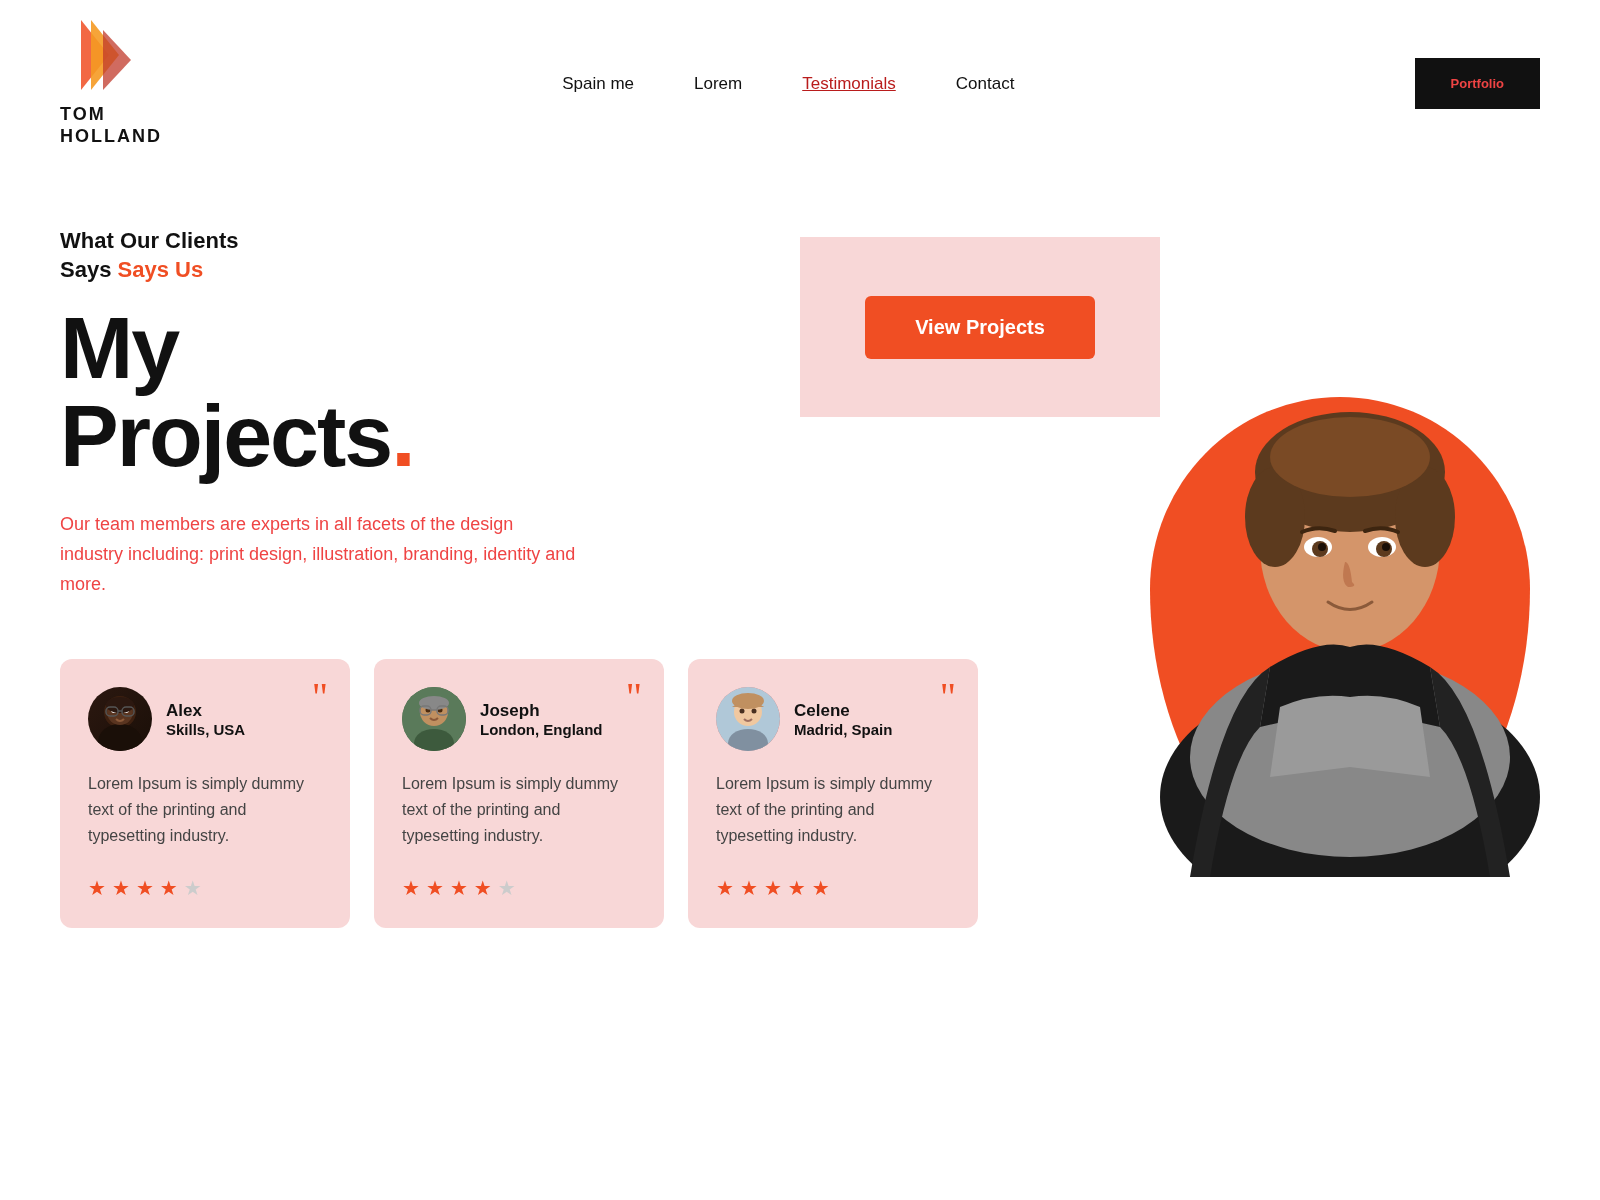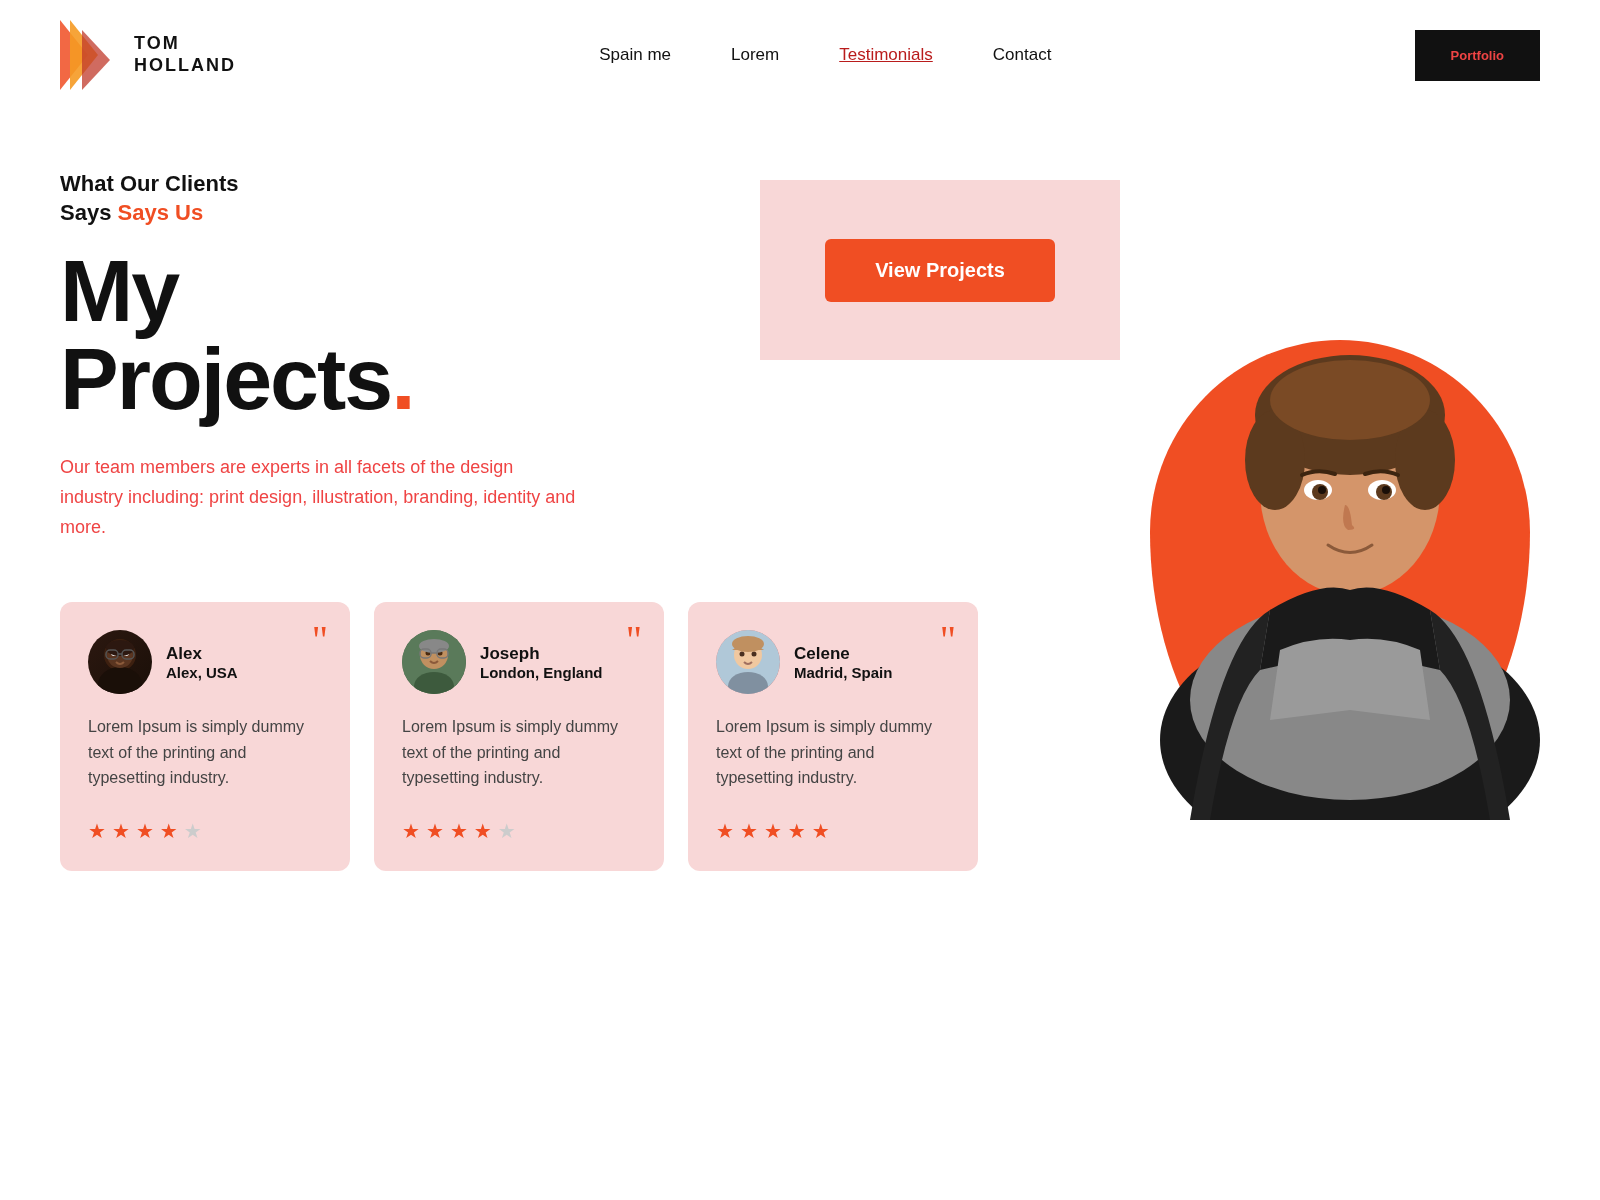--- a/index.html
+++ b/index.html
@@ -10,20 +10,21 @@
       display: flex;
       align-items: center;
       justify-content: space-between;
       padding: 20px 60px;
       background: #fff;
     }
     .logo-area {
       display: flex;
       align-items: center;
       gap: 14px;
+      flex-direction: column;
     }
     .logo-icon {
       width: 60px;
       height: 70px;
     }
     .logo-text {
       display: flex;
       flex-direction: column;
       font-weight: 700;
       font-size: 18px;
@@ -54,20 +55,21 @@
       font-weight: 600;
       border: none;
       cursor: pointer;
     }
 
     
     .main-content {
       padding: 60px 60px 0 60px;
       display: flex;
       position: relative;
+      gap: 40px;
     }
     .left-content {
       flex: 0 0 600px;
       padding-right: 40px;
     }
     .subtitle {
       font-size: 22px;
       font-weight: 700;
       color: #111;
       line-height: 1.3;
@@ -319,21 +321,21 @@
           <path d="M28,32 Q32,36 36,32" stroke="#8b5a3a" stroke-width="2" fill="none"></path>
           <ellipse cx="32" cy="18" rx="14" ry="8" fill="#2c1810"></ellipse>
 
           <rect x="18" y="20" width="12" height="9" rx="4" fill="none" stroke="#555" stroke-width="1.5"></rect>
           <rect x="34" y="20" width="12" height="9" rx="4" fill="none" stroke="#555" stroke-width="1.5"></rect>
           <line x1="30" y1="24" x2="34" y2="24" stroke="#555" stroke-width="1.5"></line>
         </svg>
       </div>
       <div>
         <div class="card-name">Alex</div>
-        <div class="card-location">Alex, USA</div>
+        <div class="card-location">Skills, USA</div>
       </div>
     </div>
     <p class="card-text">Lorem Ipsum is simply dummy text of the printing and typesetting industry.</p>
     <div class="stars">
       <span class="star">★</span>
       <span class="star">★</span>
       <span class="star">★</span>
       <span class="star">★</span>
       <span class="star empty">★</span>
     </div>

